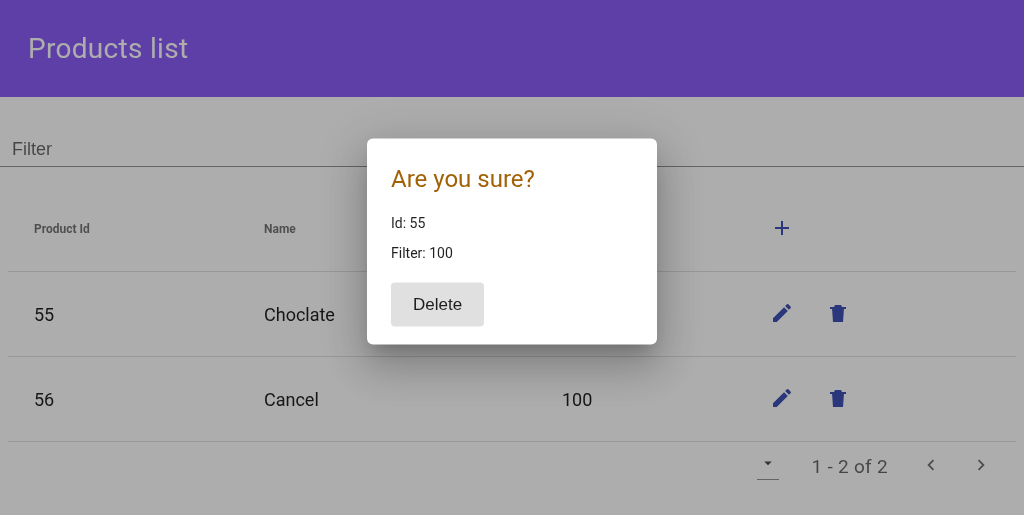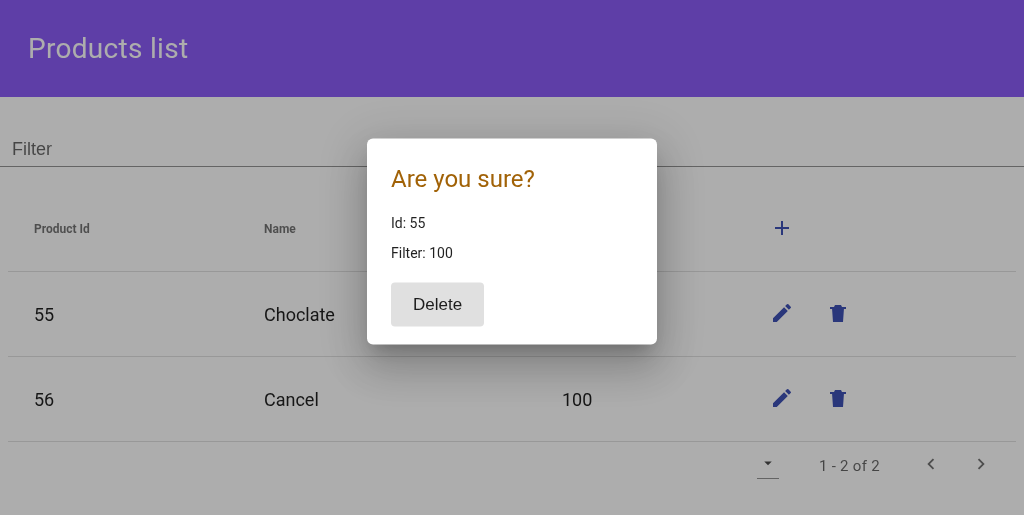--- a/index.html
+++ b/index.html
@@ -93,22 +93,22 @@
       width: 24px;
       height: 24px;
       fill: currentColor;
     }
     .paginator {
       display: flex;
       align-items: center;
       justify-content: flex-end;
       padding: 10px 24px 10px 10px;
       color: rgba(0,0,0,0.6);
-      font-size: 15px;
-      gap: 40px;
+      font-size: 19px;
+      gap: 32px;
     }
     .paginator .select-wrap {
       display: flex;
       align-items: center;
       gap: 6px;
       border-bottom: 1px solid rgba(0,0,0,0.42);
       padding: 2px 2px;
     }
     .paginator .range {
       letter-spacing: 0.3px;

